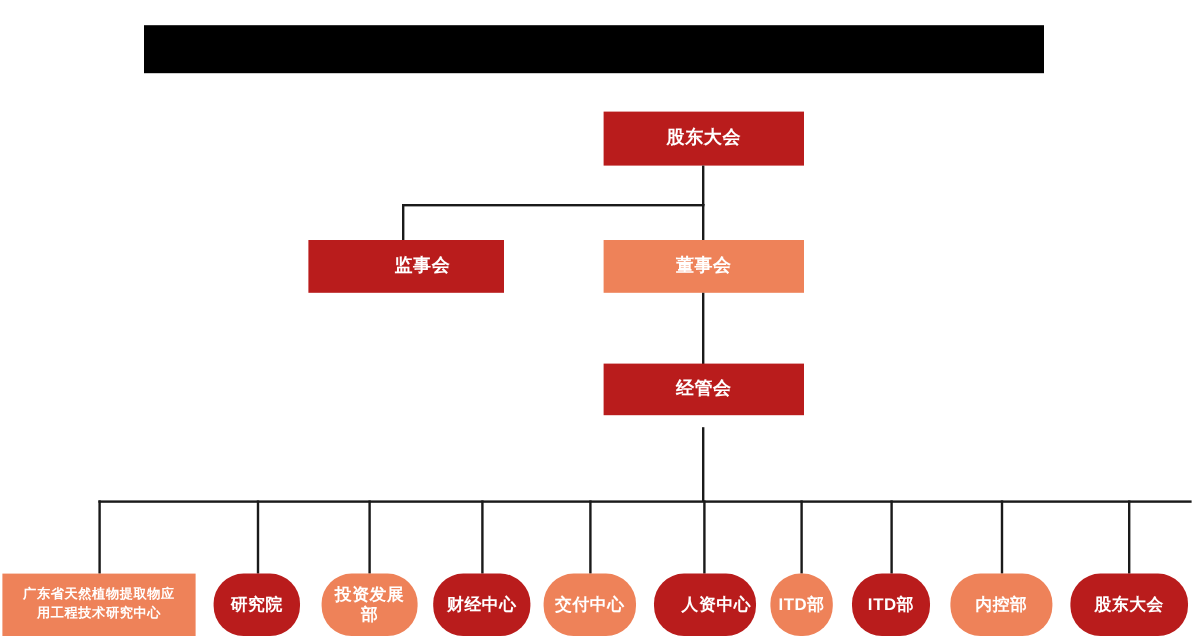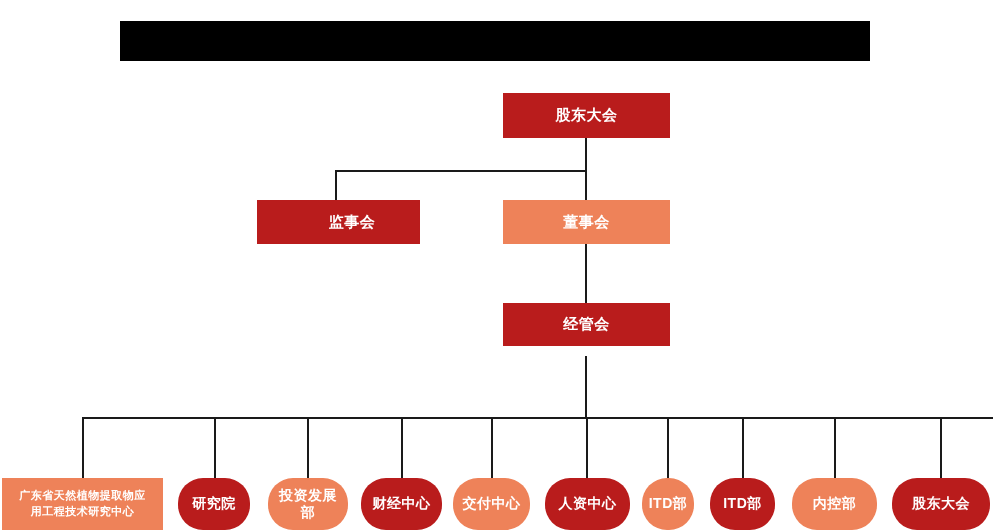--- a/index.html
+++ b/index.html
@@ -93,21 +93,21 @@
   </div>
 
   <div class="node primary fs-leaf" style="left:361px;top:478px;width:81px;height:52px;">
     <span class="lbl">财经中心</span>
   </div>
 
   <div class="node secondary fs-leaf" style="left:453px;top:478px;width:77px;height:52px;">
     <span class="lbl">交付中心</span>
   </div>
 
-  <div class="node primary fs-leaf" style="left:545px;top:478px;width:85px;height:52px;">
+  <div class="node primary fs-leaf" style="left:545px;top:478px;width:85px;height:52px;text-align:right;">
     <span class="lbl">人资中心</span>
   </div>
 
   <div class="node secondary fs-leaf" style="left:642px;top:478px;width:52px;height:52px;">
     <span class="lbl">ITD部</span>
   </div>
 
   <div class="node primary fs-leaf" style="left:710px;top:478px;width:65px;height:52px;">
     <span class="lbl">ITD部</span>
   </div>

